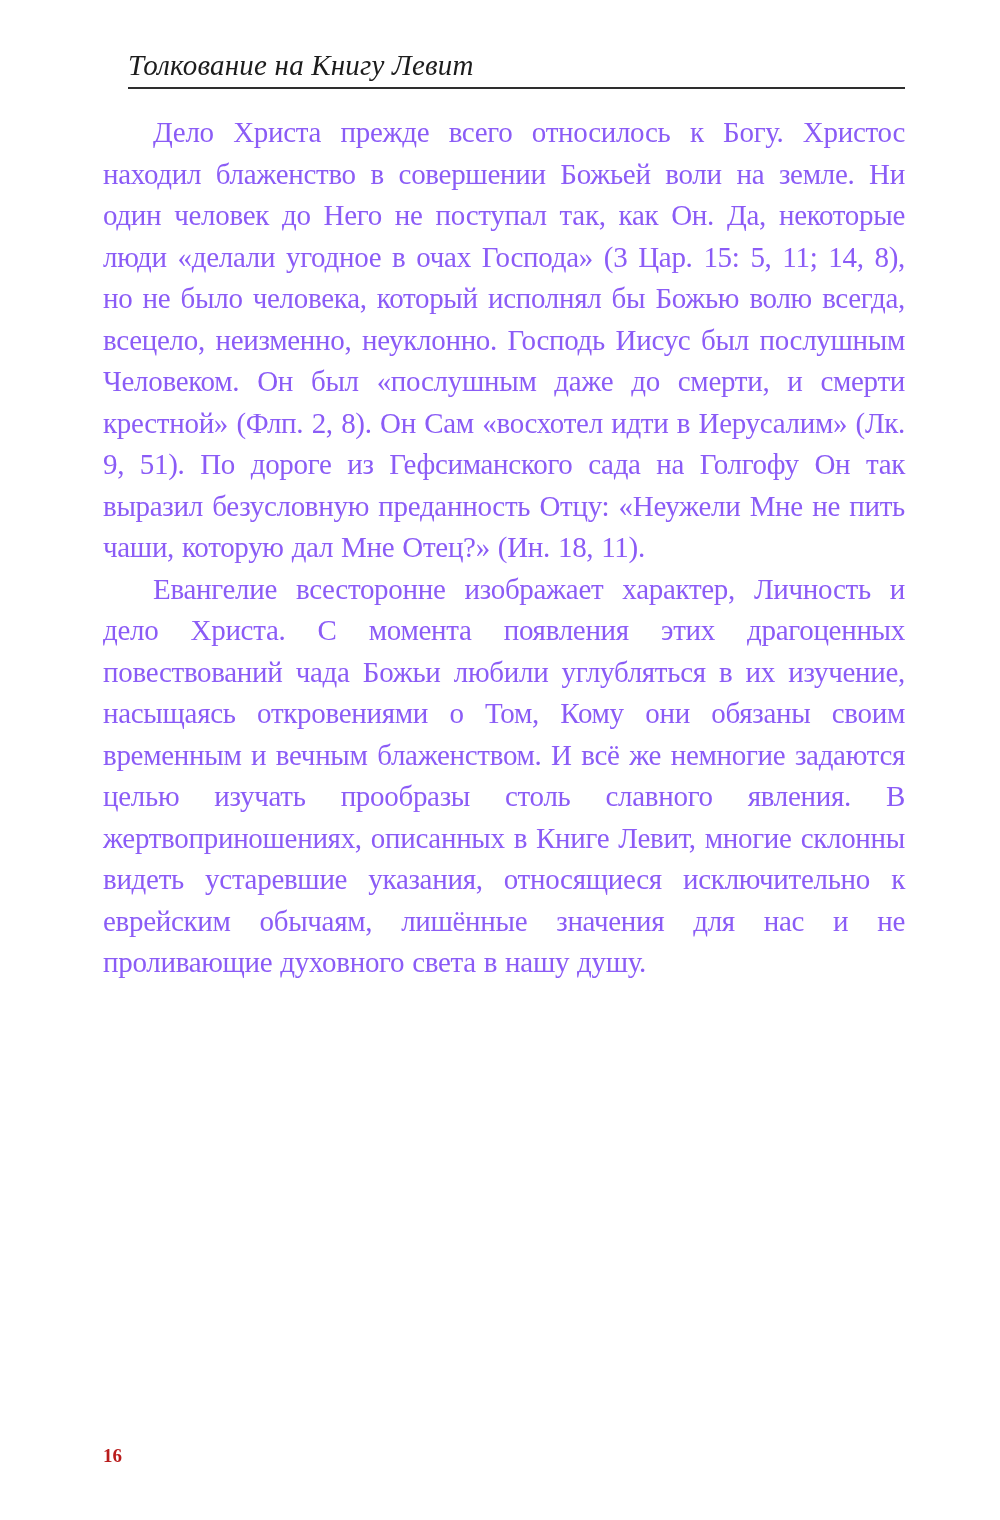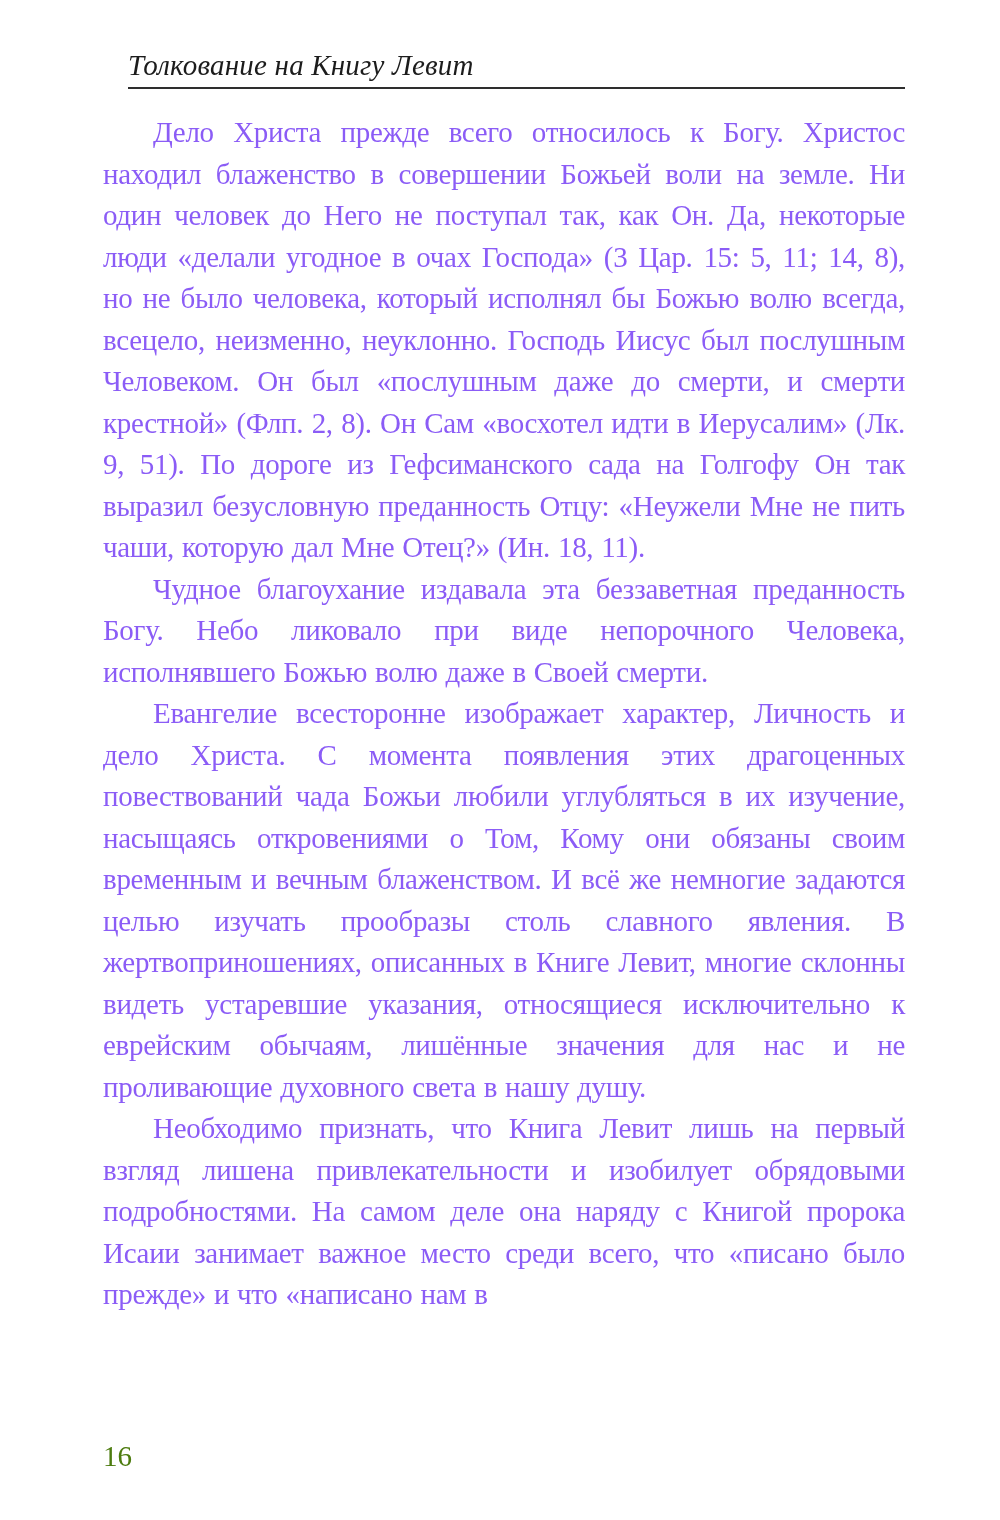--- a/index.html
+++ b/index.html
@@ -55,39 +55,38 @@
     hyphens: auto;
     -webkit-hyphens: auto;
     color: #8b5cf6;
   }
   .page-footer {
     position: absolute;
     left: 103px;
     top: 1440px;
   }
   .page-footer .folio {
-    font-size: 29px;
+    font-size: 19px;
     line-height: 32px;
-    color: #4d7c0f;
+    color: #b91c1c;
+    font-weight: bold;
   }
 </style>
 </head>
 <body>
 
 <div class="page">
 
   <header class="running-header">
     <div class="title">Толкование на Книгу Левит</div>
     <hr class="header-rule">
   </header>
 
   <main class="text-column">
     <p>Дело Христа прежде всего относилось к Богу. Христос находил блаженство в совершении Божьей воли на земле. Ни один человек до Него не поступал так, как Он. Да, некоторые люди «делали угодное в очах Господа» (3 Цар. 15: 5, 11; 14, 8), но не было человека, который исполнял бы Божью волю всегда, всецело, неизменно, неуклонно. Господь Иисус был послушным Человеком. Он был «послушным даже до смерти, и смерти крестной» (Флп. 2, 8). Он Сам «восхотел идти в Иерусалим» (Лк. 9, 51). По дороге из Гефсиманского сада на Голгофу Он так выразил безусловную преданность Отцу: «Неужели Мне не пить чаши, которую дал Мне Отец?» (Ин. 18, 11).</p>
-    <p>Чудное благоухание издавала эта беззаветная преданность Богу. Небо ликовало при виде непорочного Человека, исполнявшего Божью волю даже в Своей смерти.</p>
     <p>Евангелие всесторонне изображает характер, Личность и дело Христа. С момента появления этих драгоценных повествований чада Божьи любили углубляться в их изучение, насыщаясь откровениями о Том, Кому они обязаны своим временным и вечным блаженством. И всё же немногие задаются целью изучать прообразы столь славного явления. В жертвоприношениях, описанных в Книге Левит, многие склонны видеть устаревшие указания, относящиеся исключительно к еврейским обычаям, лишённые значения для нас и не проливающие духовного света в нашу душу.</p>
-    <p>Необходимо признать, что Книга Левит лишь на первый взгляд лишена привлекательности и изобилует обрядовыми подробностями. На самом деле она наряду с Книгой пророка Исаии занимает важное место среди всего, что «писано было прежде» и что «написано нам в</p>
   </main>
 
   <footer class="page-footer">
     <span class="folio">16</span>
   </footer>
 
 </div>
 
 </body></html>

